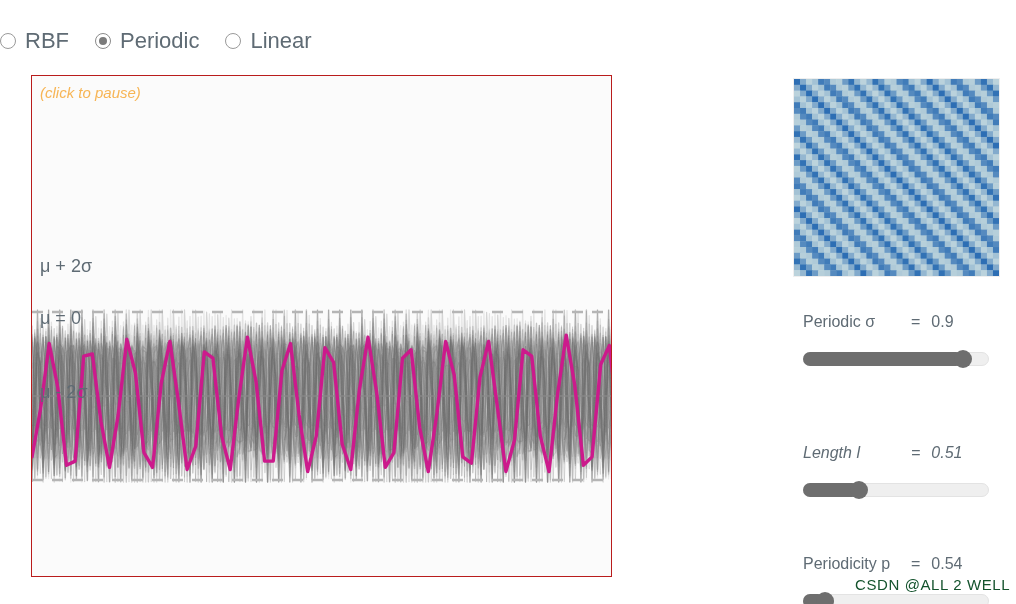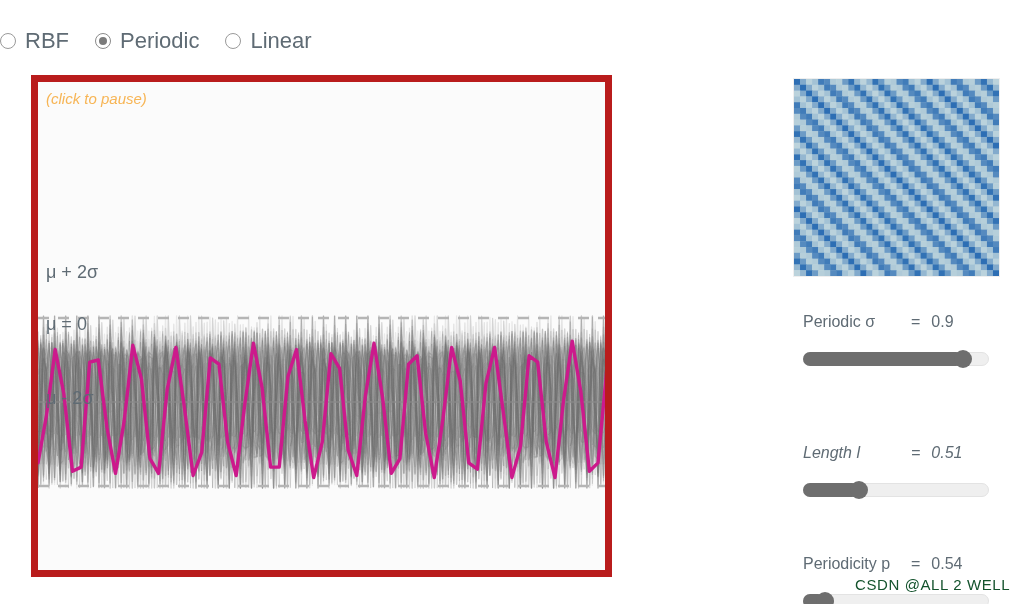--- a/index.html
+++ b/index.html
@@ -64,21 +64,21 @@
   }
 
   
   #plot-panel {
     position: absolute;
     left: 31px;
     top: 75px;
     width: 581px;
     height: 502px;
     background: #fbfbfb;
-    border: 7px solid #b91c1c;
+    border: 1px solid #b91c1c;
     box-sizing: border-box;
     overflow: hidden;
     cursor: pointer;
   }
   #pause-hint {
     position: absolute;
     left: 8px;
     top: 8px;
     font-size: 15px;
     font-style: italic;

